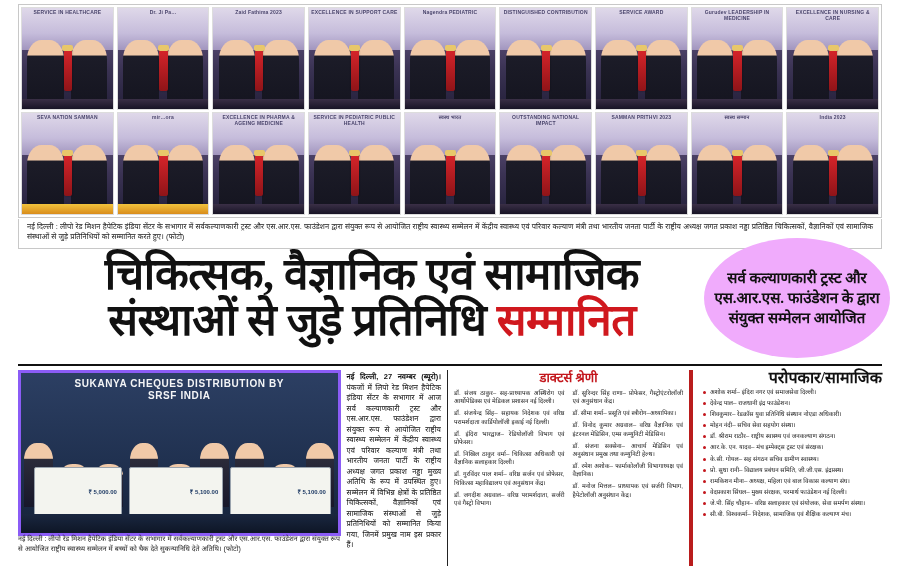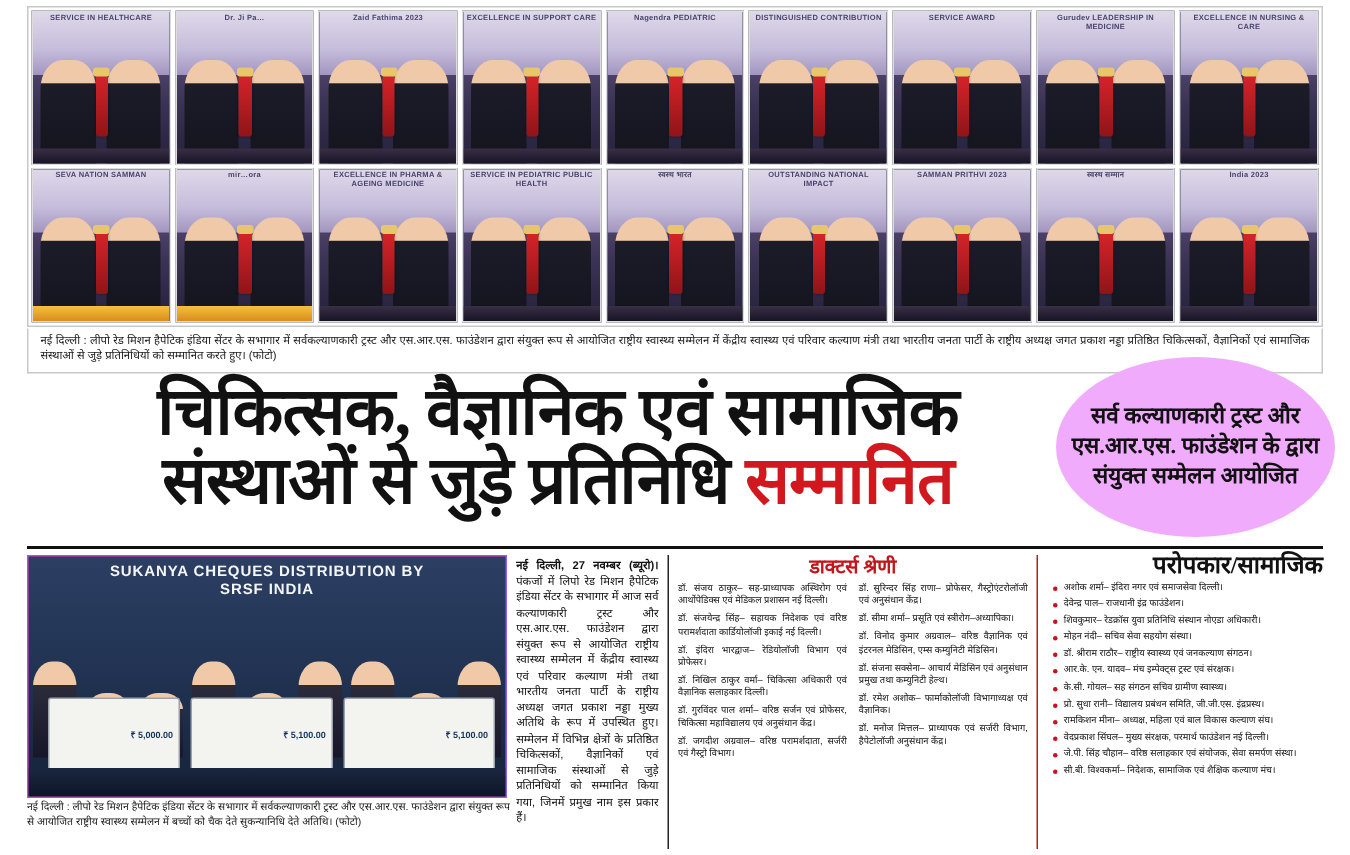--- a/index.html
+++ b/index.html
@@ -99,22 +99,22 @@
     position:absolute;left:18px;top:364px;width:864px;height:2px;background:#111;
   }
 
   
   .bottom{
     position:absolute;left:18px;top:370px;width:864px;height:196px;
     display:flex;gap:6px;
   }
 
   .cheque-photo{
-    position:relative;width:322px;height:160px;border:1px solid #8b5cf6;overflow:hidden;
-    background:#be185d;
+    position:relative;width:322px;height:160px;border:3px solid #8b5cf6;overflow:hidden;
+    background:#404040;
   }
   .cheque-photo .bg{
     position:absolute;inset:0;
     background:linear-gradient(180deg,#2c3f63 0%,#203150 55%,#152239 100%);
   }
   .cheque-photo .title{
     position:absolute;left:14%;top:3%;width:72%;text-align:center;
     color:#fff;font-weight:bold;font-size:10px;line-height:12px;
     letter-spacing:.6px;opacity:.95;
   }
@@ -147,21 +147,21 @@
     font-size:7px;line-height:9.5px;color:#1a1a1a;text-align:justify;
   }
 
   .story{
     width:96px;font-size:7.5px;line-height:10.5px;color:#111;text-align:justify;
     padding-top:2px;
   }
   .story .lead{font-weight:bold;margin-top:16px;}
 
   .col-doctors{
-    width:250px;border-left:1px solid #222;border-right:1px solid #b91c1c;
+    width:250px;border-left:1px solid #222;border-right:4px solid #b91c1c;
     padding:0 6px;box-sizing:border-box;
   }
   .col-head{
     text-align:center;font-family:"Liberation Serif", serif;font-weight:bold;
     color:#c3161c;font-size:13px;line-height:16px;margin-bottom:3px;
   }
   .two-col{display:flex;gap:8px;}
   .two-col ul{
     list-style:none;margin:0;padding:0;width:50%;
   }

